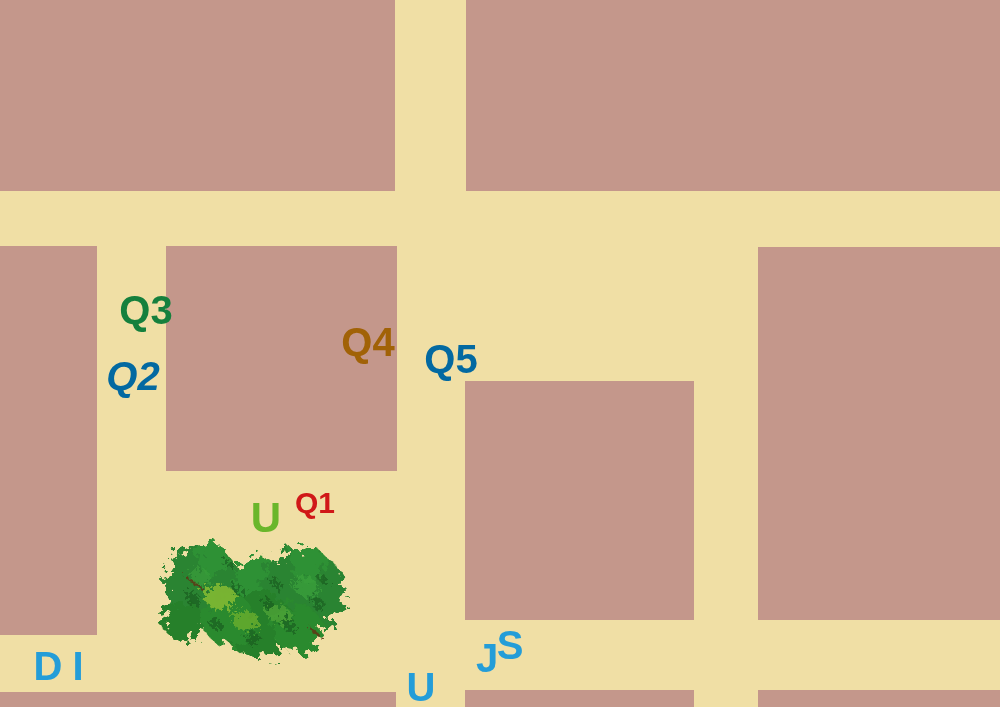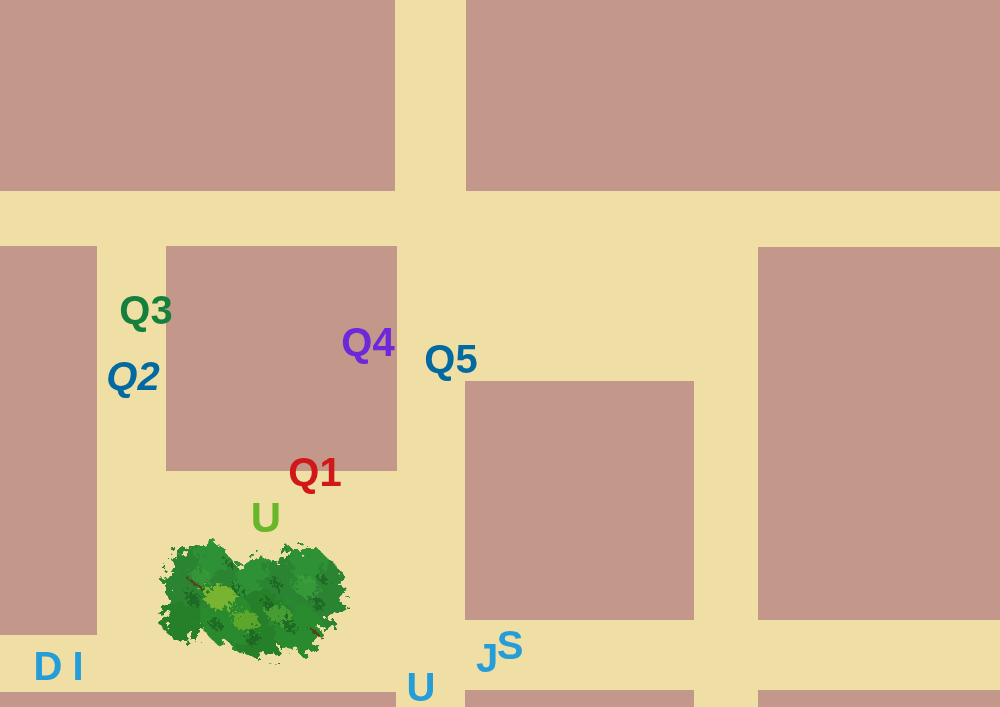--- a/index.html
+++ b/index.html
@@ -42,24 +42,24 @@
       <div class="block" style="left: 0px; top: 246px; width: 97px; height: 389px; background: rgb(196, 151, 139);"></div>
       <div class="block" style="left: 166px; top: 246px; width: 231px; height: 225px; background: rgb(196, 151, 139);"></div>
       <div class="block" style="left: 465px; top: 381px; width: 229px; height: 239px; background: rgb(196, 151, 139);"></div>
       <div class="block" style="left: 758px; top: 247px; width: 242px; height: 373px; background: rgb(196, 151, 139);"></div>
       <div class="block" style="left: 0px; top: 692px; width: 396px; height: 15px; background: rgb(196, 151, 139);"></div>
       <div class="block" style="left: 465px; top: 690px; width: 229px; height: 17px; background: rgb(196, 151, 139);"></div>
       <div class="block" style="left: 758px; top: 690px; width: 242px; height: 17px; background: rgb(196, 151, 139);"></div>
     </div>
 
   <div id="labels-layer">
-      <span class="map-label" style="left: 315px; top: 472px; color: rgb(208, 24, 24); font-size: 40px;">Q1</span>
+      <span class="map-label" style="left: 315px; top: 503px; color: rgb(208, 24, 24); font-size: 30px;">Q1</span>
       <span class="map-label" style="left: 133px; top: 376px; color: #0369a1; font-size: 40px; font-style: italic;">Q2</span>
       <span class="map-label" style="left: 146px; top: 310px; color: #15803d; font-size: 40px;">Q3</span>
-      <span class="map-label" style="left: 368px; top: 342px; color: #6d28d9; font-size: 40px;">Q4</span>
+      <span class="map-label" style="left: 368px; top: 342px; color: #a16207; font-size: 40px;">Q4</span>
       <span class="map-label" style="left: 451px; top: 359px; color: #0369a1; font-size: 40px;">Q5</span>
       <span class="map-label" style="left: 266px; top: 518px; color: rgb(106, 182, 43); font-size: 42px;">U</span>
       <span class="map-label" style="left: 48px; top: 666px; color: rgb(36, 157, 216); font-size: 40px;">D</span>
       <span class="map-label" style="left: 78px; top: 666px; color: rgb(36, 157, 216); font-size: 40px;">I</span>
       <span class="map-label" style="left: 421px; top: 687px; color: rgb(36, 157, 216); font-size: 40px;">U</span>
       <span class="map-label" style="left: 487px; top: 658px; color: rgb(36, 157, 216); font-size: 40px;">J</span>
       <span class="map-label" style="left: 510px; top: 645px; color: rgb(36, 157, 216); font-size: 40px;">S</span>
     </div>
 
   <div id="tree-wrap" style="left: 158px; top: 529px; width: 200px; height: 136px;">

